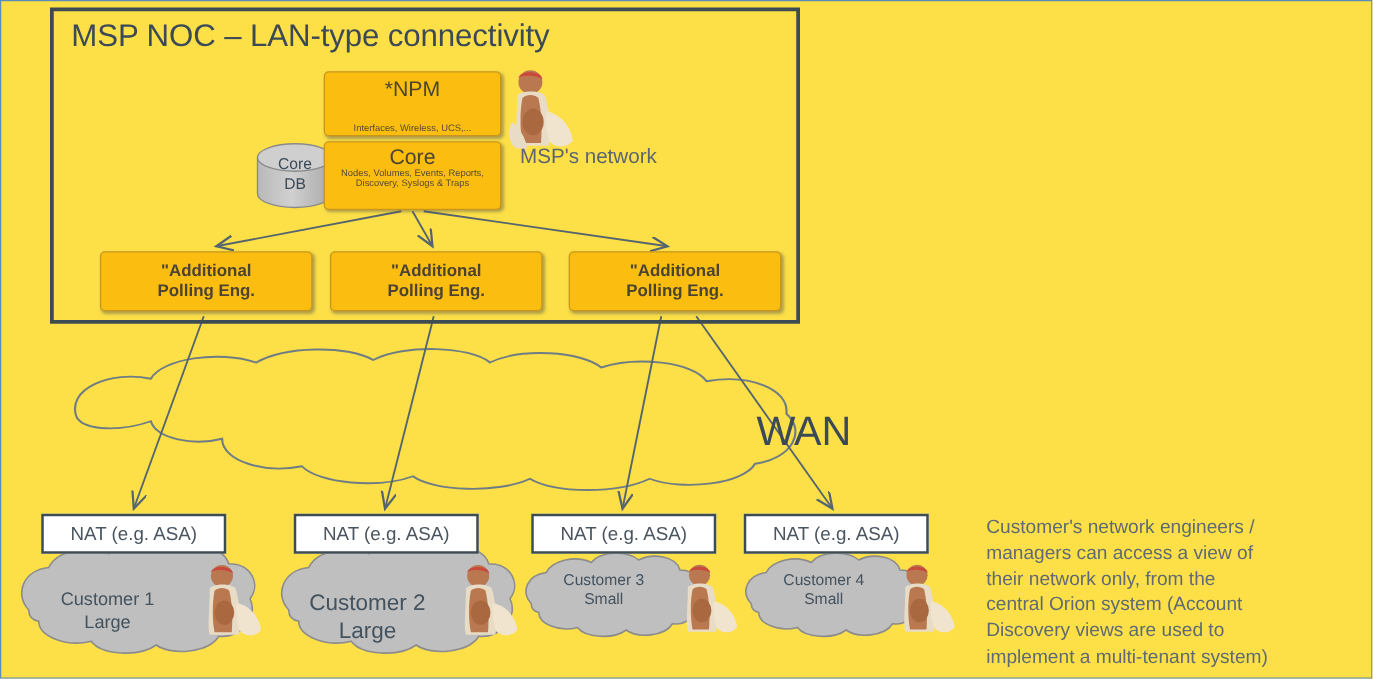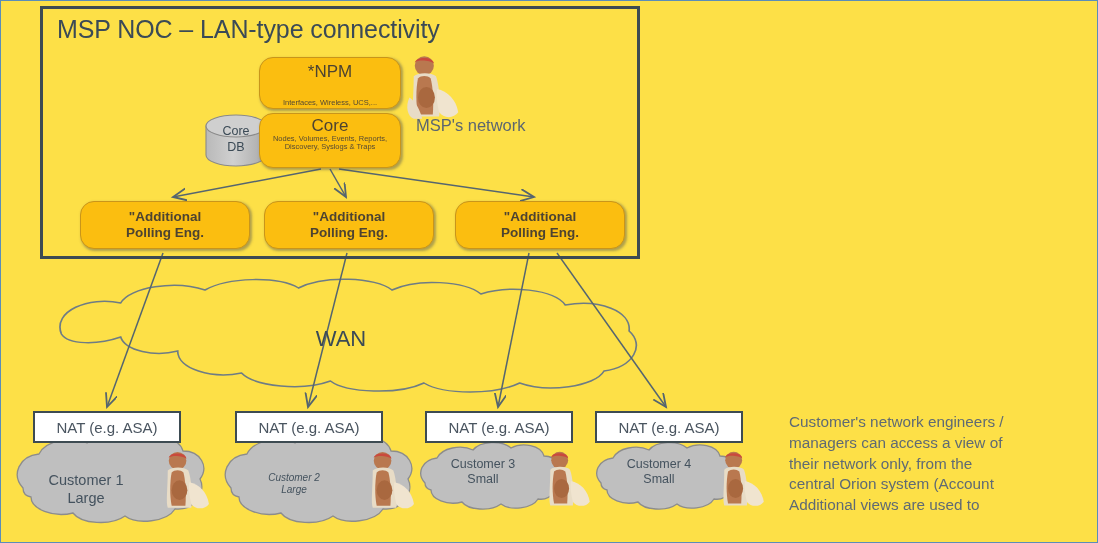--- a/index.html
+++ b/index.html
@@ -36,21 +36,21 @@
     color: #3B4A56;
     letter-spacing: -0.1px;
     white-space: nowrap;
   }
 
   
   .orange-box {
     position: absolute;
     background: #FBBE10;
     border: 1px solid #C9951A;
-    border-radius: 14px;
+    border-radius: 4px;
     box-shadow: 1.5px 1.5px 2.5px rgba(80,80,80,0.45);
     text-align: center;
     color: #4A4032;
   }
   .ob-title {
     display: block;
     color: #4D4331;
     line-height: 1.05;
   }
   .ob-sub {
@@ -94,22 +94,22 @@
     font-size: 16.5px;
     line-height: 1.28;
     color: #5C6670;
   }
 
   
   #wan-label {
     position: absolute;
     left: 0px; top: 325px;
     width: 680px;
-    text-align: center;
-    font-size: 22px;
+    text-align: right;
+    font-size: 33px;
     color: #3B4A56;
   }
 
   
   .nat-box {
     position: absolute;
     top: 410px;
     width: 148px; height: 32px;
     background: #ffffff;
     border: 2.5px solid #3D4B52;
@@ -125,21 +125,21 @@
 
   
   .cust-label {
     position: absolute;
     text-align: center;
     color: #44525E;
     line-height: 1.22;
     pointer-events: none;
   }
   #cust-label-1 { left: 20px; top: 471px; width: 130px; font-size: 14.5px; }
-  #cust-label-2 { left: 228px; top: 471px; width: 130px; font-size: 10px; font-style: italic; }
+  #cust-label-2 { left: 228px; top: 471px; width: 130px; font-size: 18px; }
   #cust-label-3 { left: 424px; top: 456px; width: 116px; font-size: 12.5px; }
   #cust-label-4 { left: 600px; top: 456px; width: 116px; font-size: 12.5px; }
 
   
   #right-note {
     position: absolute;
     left: 788px; top: 411px;
     width: 300px;
     font-size: 15.3px;
     line-height: 1.36;
@@ -379,16 +379,17 @@
   <div id="cust-label-4" class="cust-label">
     <div>Customer 4</div>
     <div>Small</div>
   </div>
 
   <div id="right-note">
     <div>Customer's network engineers /</div>
     <div>managers can access a view of</div>
     <div>their network only, from the</div>
     <div>central Orion system (Account</div>
-    <div>Additional views are used to</div>
+    <div>Discovery views are used to</div>
+    <div>implement a multi-tenant system)</div>
   </div>
 
 </div>
 
 </body></html>

